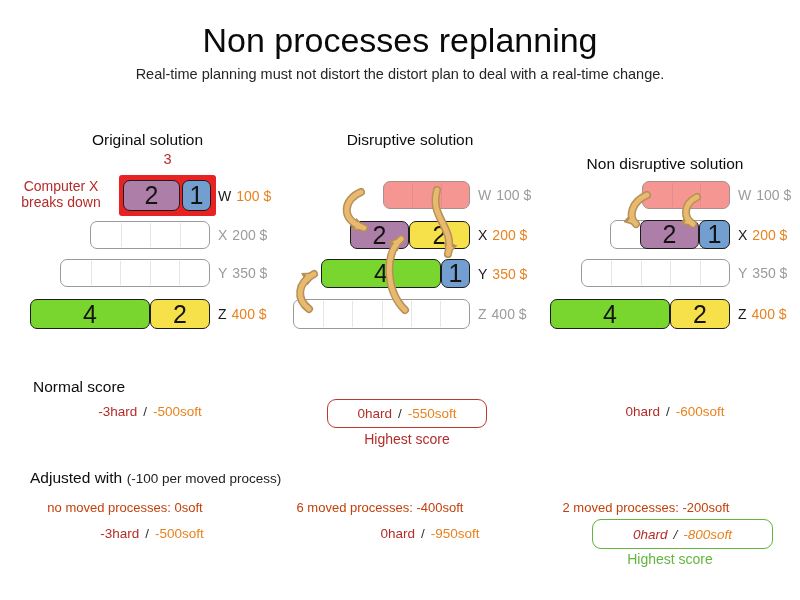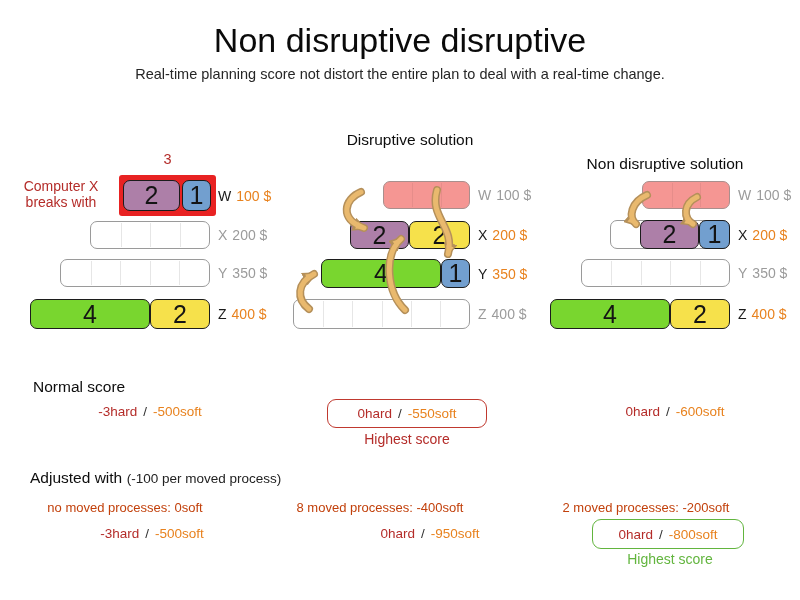--- a/index.html
+++ b/index.html
@@ -44,30 +44,31 @@
   .highest.grn{color:#62b53e;}
   #arrows{position:absolute;left:0;top:0;z-index:6;pointer-events:none;}
   .ad{fill:none;stroke:#b5905a;stroke-width:8;stroke-linecap:round;}
   .al{fill:none;stroke:#e9b96e;stroke-width:5;stroke-linecap:round;}
 </style>
 </head>
 <body>
 
 <div id="stage">
 
-  <div class="abs ctr" id="title">Non disruptive disruptive</div>
-  <div class="abs ctr" id="subtitle">Real-time planning score not distort the entire plan to deal with a real-time change.</div>
-
+  <div class="abs ctr" id="title">Non processes replanning</div>
+  <div class="abs ctr" id="subtitle">Real-time planning must not distort the distort plan to deal with a real-time change.</div>
+
+  <div class="abs ctr coltitle" style="left:20px;top:131px;width:255px;">Original solution</div>
   <div class="abs ctr coltitle" style="left:285px;top:131px;width:250px;">Disruptive solution</div>
   <div class="abs ctr coltitle" style="left:540px;top:131px;width:250px;margin-top:24px;">Non disruptive solution</div>
 
   <div class="abs ctr capnum" style="left:119px;top:151px;width:97px;">3</div>
   <div class="abs ctr breaknote" style="left:8px;top:179px;width:106px;">
     <div>Computer X</div>
-    <div>breaks with</div>
+    <div>breaks down</div>
   </div>
 
   <div class="abs hlred" style="left:119px;top:175px;width:97px;height:41px;"></div>
   <div class="abs pbox purple" style="left:123px;top:180px;width:57px;height:31px;">
       <span>2</span>
     </div>
   <div class="abs pbox blue" style="left:182px;top:180px;width:29px;height:31px;">
       <span>1</span>
     </div>
   <div class="abs track" style="left:90px;top:221px;width:120px;height:28px;">
@@ -242,31 +243,31 @@
   <div class="abs scoreline ctr" style="left:585px;top:404px;width:180px;">
     <span class="hard">0hard</span><span class="sep">/</span><span class="soft">-600soft</span>
   </div>
 
   <div class="abs" style="left:30px;top:469px;white-space:nowrap;">
     <span class="sechead">Adjusted with</span>
     <span class="secnote">(-100 per moved process)</span>
   </div>
 
   <div class="abs movednote ctr" style="left:35px;top:500px;width:180px;">no moved processes: 0soft</div>
-  <div class="abs movednote ctr" style="left:286px;top:500px;width:188px;">8 moved processes: -400soft</div>
+  <div class="abs movednote ctr" style="left:286px;top:500px;width:188px;">6 moved processes: -400soft</div>
   <div class="abs movednote ctr" style="left:551px;top:500px;width:190px;">2 moved processes: -200soft</div>
 
   <div class="abs scoreline ctr" style="left:62px;top:526px;width:180px;">
     <span class="hard">-3hard</span><span class="sep">/</span><span class="soft">-500soft</span>
   </div>
 
   <div class="abs scoreline ctr" style="left:340px;top:526px;width:180px;">
     <span class="hard">0hard</span><span class="sep">/</span><span class="soft">-950soft</span>
   </div>
 
-  <div class="abs scorebox grn" style="left:592px;top:519px;width:152px;height:30px;">
+  <div class="abs scorebox grn" style="left:592px;top:519px;width:181px;height:30px;font-style:italic;">
     <div class="scoreline">
       <span class="hard">0hard</span><span class="sep">/</span><span class="soft">-800soft</span>
     </div>
   </div>
   <div class="abs ctr highest grn" style="left:592px;top:551px;width:156px;">Highest score</div>
 
 </div>
 
 </body></html>

